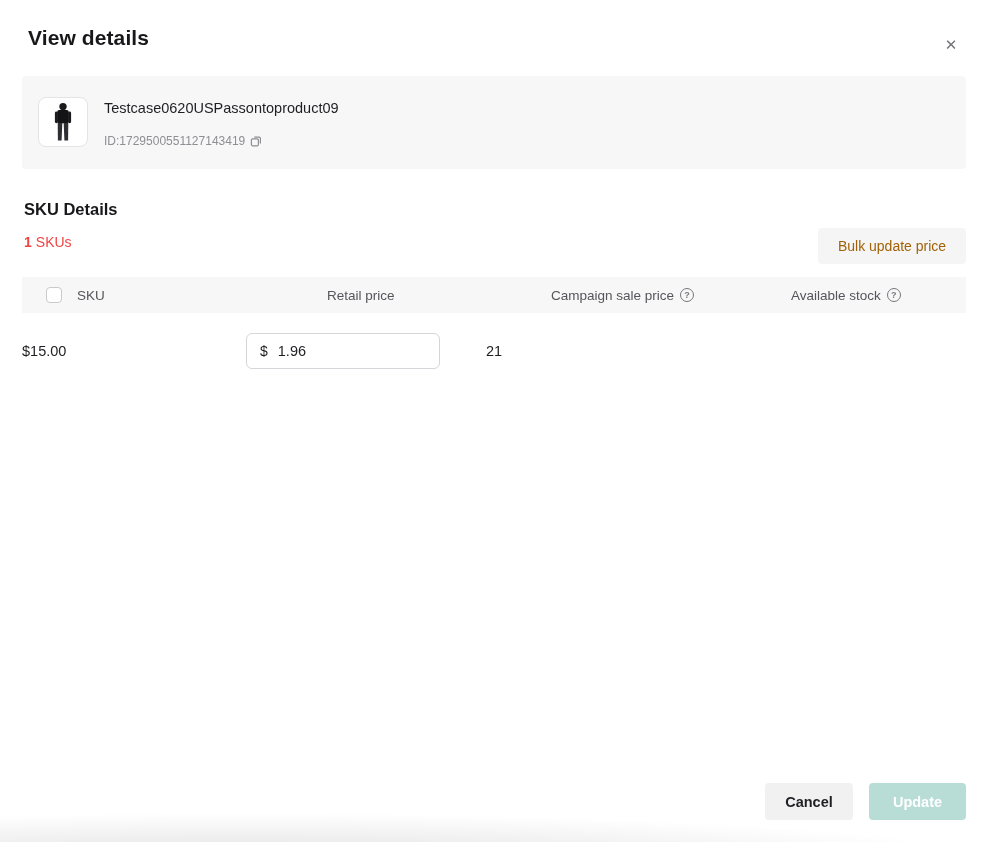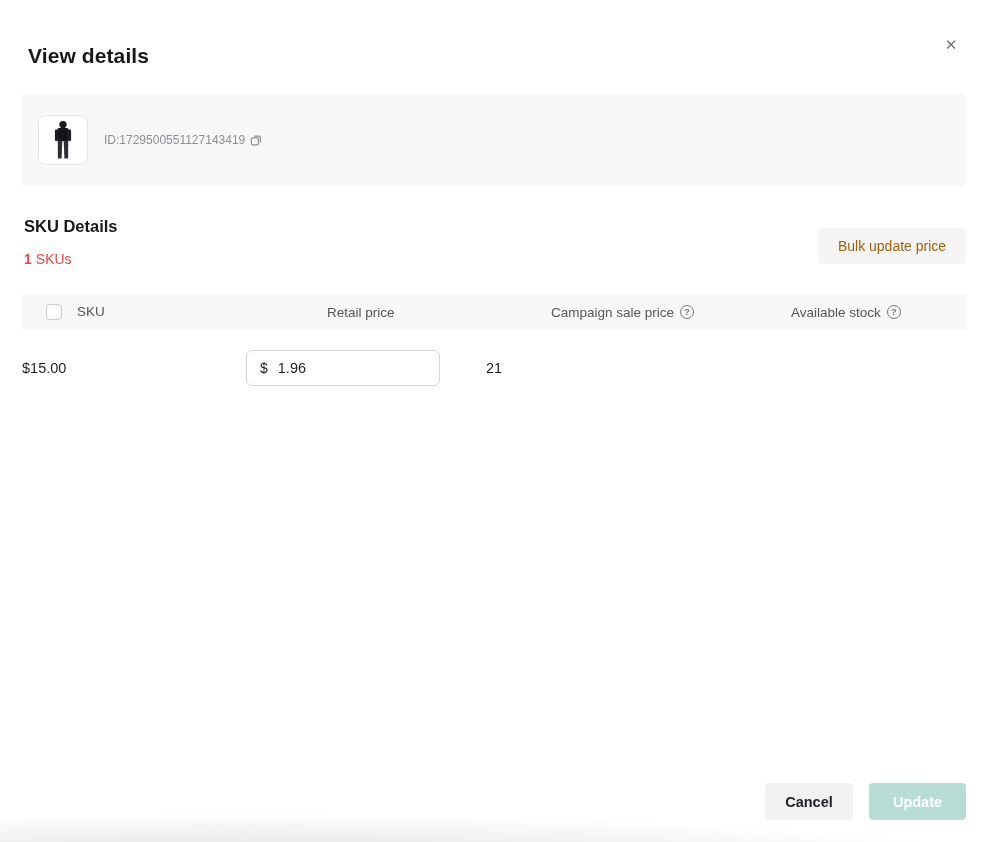--- a/index.html
+++ b/index.html
@@ -7,21 +7,21 @@
   body {
     font-family:"Liberation Sans", sans-serif;
     background:#ffffff;
     color:#1f1f23;
     position:relative;
     overflow:hidden;
   }
   .modal { position:relative; width:100%; height:100%; background:#fff; }
 
   
-  .modal-header { padding:44px 28px 0 28px; }
+  .modal-header { padding:26px 28px 0 28px; }
   .modal-title { font-size:21px; font-weight:700; color:#18181b; letter-spacing:.1px; }
   .close-btn {
     position:absolute; top:34px; right:24px;
     width:22px; height:22px; border:none; background:transparent;
     color:#737378; font-size:15px; line-height:22px; text-align:center; cursor:pointer;
   }
 
   
   .product-card {
     margin:26px 20px 0 22px;
@@ -50,21 +50,21 @@
     background:#f5f5f6; color:#a16207;
     border:none; border-radius:4px;
     font-size:14px; font-family:inherit; cursor:not-allowed;
   }
 
   
   .sku-table { margin:27px 20px 0 22px; }
   .t-row { display:flex; align-items:center; }
   .t-head { height:36px; background:#f7f7f8; font-size:13.5px; color:#55555a; }
   .t-body { height:76px; background:#fff; font-size:14.5px; color:#1f1f23; }
-  .col-sku { width:305px; display:flex; gap:15px; padding-left:24px; }
+  .col-sku { width:305px; display:flex; align-items:center; gap:15px; padding-left:24px; }
   .col-retail { width:224px; }
   .col-campaign { width:218px; display:flex; align-items:center; gap:6px; }
   .col-stock { flex:1; display:flex; align-items:center; gap:6px; padding-left:22px; }
   input[type="checkbox"] {
     appearance:none; -webkit-appearance:none;
     width:16px; height:16px; border:1.5px solid #c9c9ce; border-radius:4px;
     background:#fff; cursor:pointer; flex:0 0 16px;
   }
   .help-icon {
     width:14px; height:14px; border:1px solid #77777c; border-radius:50%;
@@ -109,20 +109,21 @@
       <svg width="44" height="44" viewBox="0 0 50 50">
         <circle cx="25" cy="7.5" r="4.2" fill="#1b1b1e"></circle>
         <rect x="18.5" y="11.5" width="13" height="15" rx="2" fill="#141417"></rect>
         <rect x="15.8" y="13" width="3.4" height="13.5" rx="1.7" fill="#1b1b1e"></rect>
         <rect x="30.8" y="13" width="3.4" height="13.5" rx="1.7" fill="#1b1b1e"></rect>
         <path d="M19 26 L24.2 26 L23.4 46 L19.2 46 Z" fill="#2e2e34"></path>
         <path d="M25.8 26 L31 26 L30.8 46 L26.6 46 Z" fill="#2e2e34"></path>
       </svg>
     </div>
     <div>
+      <div class="product-name">Testcase0620USPassontoproduct09</div>
       <div class="product-id-row">
         <span class="product-id">ID:1729500551127143419</span>
         <span class="copy-icon">
           <svg width="14" height="14" viewBox="0 0 14 14" fill="none" stroke="#8e8e93" stroke-width="1.2">
             <path d="M5.2 3.2 h5 a1.2 1.2 0 0 1 1.2 1.2 v5"></path>
             <rect x="2.4" y="4.8" width="7" height="7" rx="1.2"></rect>
           </svg>
         </span>
       </div>
     </div>

